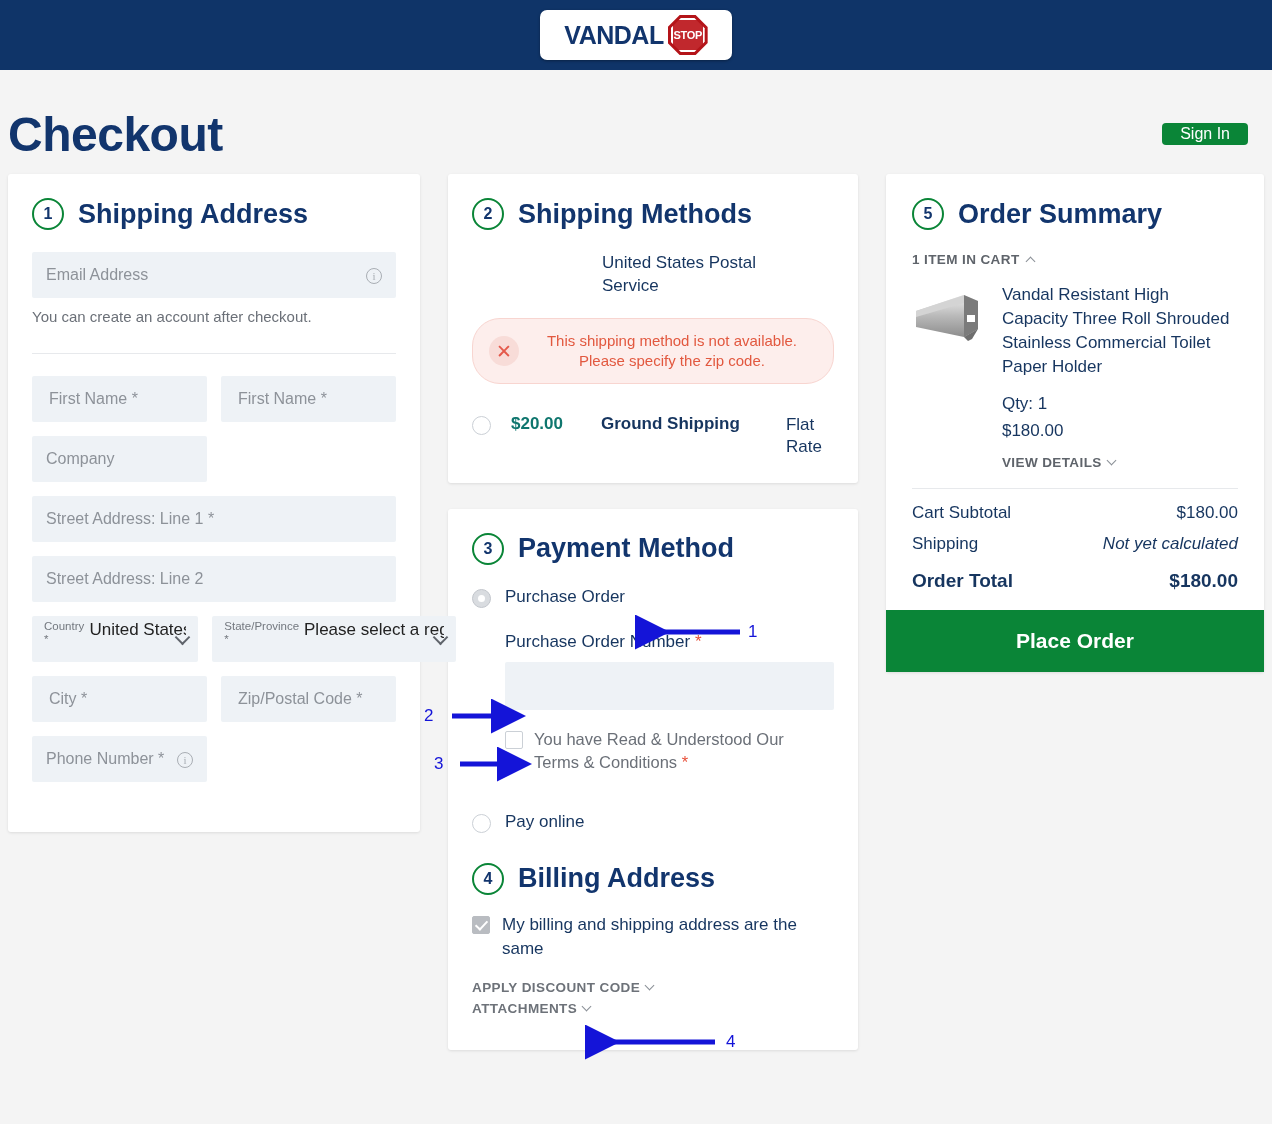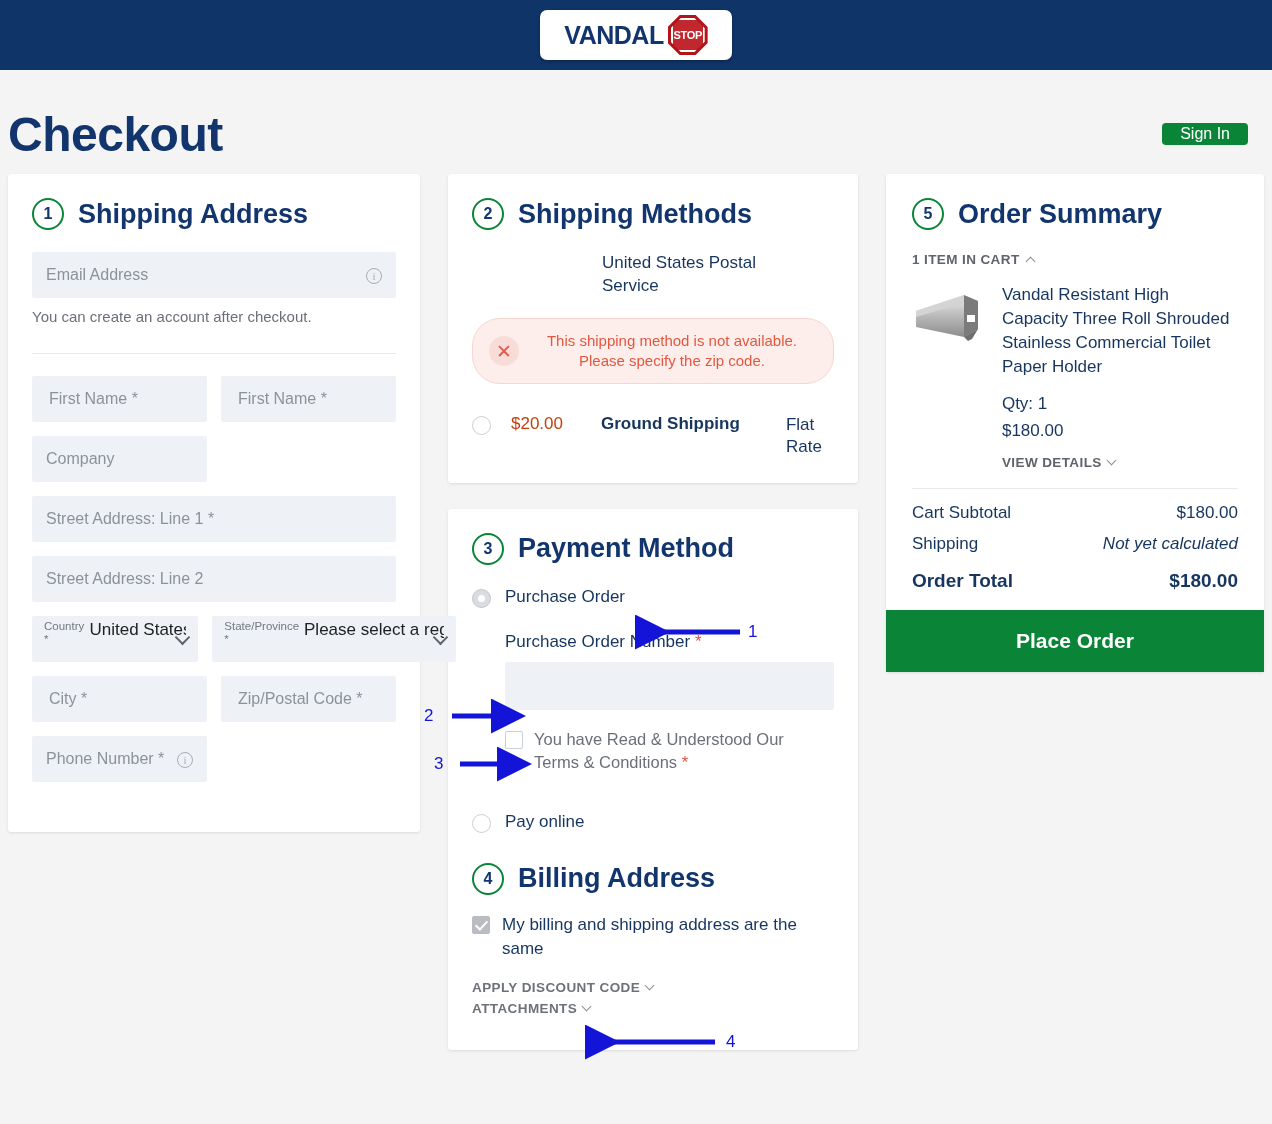--- a/index.html
+++ b/index.html
@@ -260,21 +260,21 @@
     margin-top: 2px;
     display: flex; align-items: center; justify-content: center;
   }
   .radio.checked { background: #d9dce0; border-color: #c2c6cc; }
   .radio.checked::after {
     content: "";
     width: 7px; height: 7px;
     border-radius: 50%;
     background: #fff;
   }
-  .ship-price { font-weight: normal; font-size: 17px; color: #c2410c; width: 70px; }
+  .ship-price { font-weight: bold; font-size: 17px; color: #0f766e; width: 70px; }
   .ship-name  { font-size: 17px; color: #16355f; flex: 1; font-weight: bold; }
   .ship-type  { font-size: 17px; color: #16355f; width: 48px; line-height: 1.3; }
 
   
   .pay-opt {
     display: flex;
     align-items: center;
     gap: 14px;
     margin-bottom: 4px;
   }

